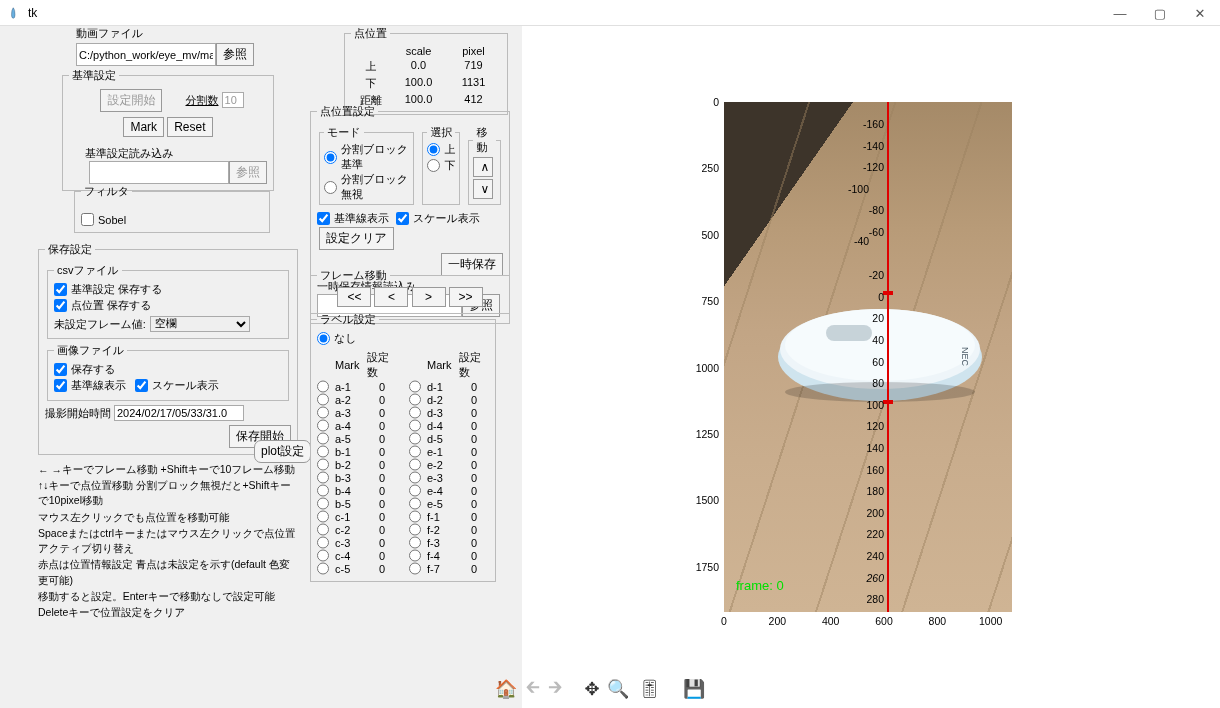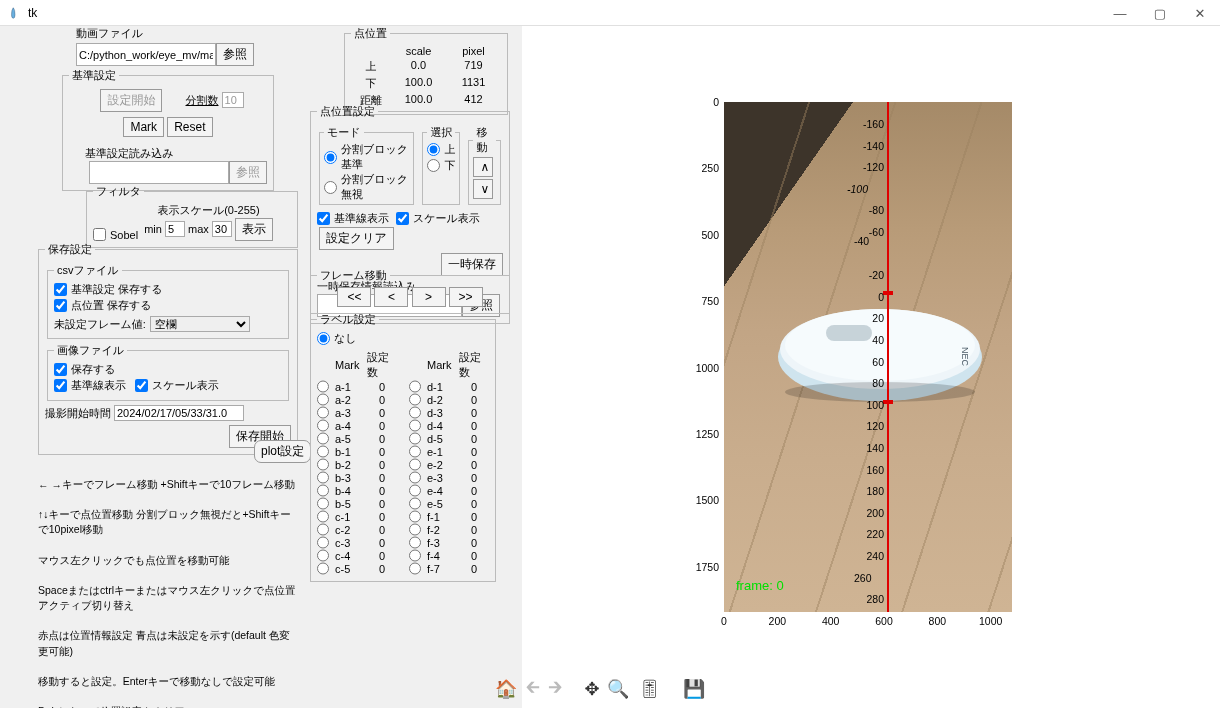--- a/index.html
+++ b/index.html
@@ -11,22 +11,22 @@
 .winbtn { width: 40px; height: 26px; display: flex; align-items: center; justify-content: center; color: #555; font-size: 13px; }
 .main { display: flex; height: calc(708px - 26px); padding-left: 32px; }
 .leftpanel { width: 490px; height: 100%; position: relative; }
 .rightpanel { flex: 1; height: 100%; background: #fff; position: relative; }
 fieldset { border: 1px solid #bbb; padding: 4px 6px 6px 6px; margin: 2px; }
 legend { font-size: 11px; padding: 0 3px; }
 input[type="text"] { font-size: 11px; padding: 1px 2px; border: 1px solid #aaa; }
 button { font-size: 12px; padding: 2px 6px; background: #f4f4f4; border: 1px solid #999; }
 label { display: inline-flex; align-items: center; gap: 2px; }
 input[type="checkbox"], input[type="radio"] { margin: 0 2px 0 0; }
-select { font-size: 11px; border: 1px solid #aaa; }
-.help p { font-size: 10.5px; line-height: 1.45; margin: 15px 0 1px 0; }
+select { font-size: 11px; border: 1px solid #aaa; font-family: Liberation Mono, monospace; }
+.help p { font-size: 10.5px; line-height: 1.45; margin: 0 0 1px 0; }
 .abs { position: absolute; }
 .plot-area { position: absolute; left: 724px; top: 102px; width: 288px; height: 510px; overflow: hidden; }
 .axis-num { position: absolute; font-size: 10.5px; color: #000; text-align: right; }
 .frame-label { position: absolute; color: #00e000; font-size: 13px; font-weight: 500; }
 .toolbar { position: absolute; left: 495px; bottom: 4px; display: flex; gap: 8px; align-items: center; }
 .toolbar span { font-size: 18px; color: #333; }
 .tbl { display: grid; grid-template-columns: 40px 55px 55px; font-size: 11px; text-align: center; row-gap: 2px; }
 .labelgrid { display: grid; grid-template-columns: 14px 28px 30px; column-gap: 4px; row-gap: 3px; font-size: 11px; align-items: center; }
 .scale-label { position: absolute; font-size: 10.5px; right: 6px; }
 .floor { position:absolute; inset:0; }
@@ -70,37 +70,27 @@
     </div>
     <div style="margin-top:6px;">
       <div style="padding-left:16px;">基準設定読み込み</div>
       <div style="display:flex; justify-content:flex-end;">
         <input type="text" style="width: 140px;">
         <button disabled="" style="color:#999;">参照</button>
       </div>
     </div>
   </fieldset>
 
-  <fieldset class="abs" style="left:52px; top:156px; width:212px;">
+  <fieldset class="abs" style="left:40px; top:156px; width:196px;">
     <legend>フィルタ</legend>
     <div style="display:flex; align-items:flex-end; gap:6px;">
       <label style="margin-top:10px;">
             <input type="checkbox" style="">
             <span>Sobel</span>
           </label>
-      <div>
-        <div style="text-align:center;">表示スケール(0-255)</div>
-        <div>
-          <span>min</span>
-          <input type="text" style="width: 20px;" value="5">
-          <span>max</span>
-          <input type="text" style="width: 20px;" value="30">
-          <button>表示</button>
-        </div>
-      </div>
     </div>
   </fieldset>
 
   <fieldset class="abs" style="left:4px; top:214px; width:260px;">
     <legend>保存設定</legend>
     <fieldset>
       <legend>csvファイル</legend>
       <label>
             <input type="checkbox" checked="" style="">
             <span>基準設定 保存する</span>
@@ -459,39 +449,39 @@
 
     <div class="abs" style="left:163px; top:0; width:1.5px; height:510px; background:#e00000;"></div>
 
     <div class="abs" style="left:159px; top:189px; width:10px; height:4px; background:#e00000;"></div>
     <div class="abs" style="left:159px; top:298px; width:10px; height:4px; background:#e00000;"></div>
 
     <div id="overlayscale">
         <div class="scale-label abs" style="left: 130px; top: 16px; width: 30px; text-align: right;">-160</div>
         <div class="scale-label abs" style="left: 130px; top: 37.6px; width: 30px; text-align: right;">-140</div>
         <div class="scale-label abs" style="left: 130px; top: 59.2px; width: 30px; text-align: right;">-120</div>
-        <div class="scale-label abs" style="left: 114px; top: 80.8px; width: 30px; text-align: right; font-style: italic;">-100</div>
+        <div class="scale-label abs" style="left: 124px; top: 80.8px; width: 30px; text-align: left;">-100</div>
         <div class="scale-label abs" style="left: 130px; top: 102.4px; width: 30px; text-align: right;">-80</div>
         <div class="scale-label abs" style="left: 130px; top: 124px; width: 30px; text-align: right;">-60</div>
         <div class="scale-label abs" style="left: 130px; top: 133px; width: 30px; ">-40</div>
         <div class="scale-label abs" style="left: 130px; top: 167.2px; width: 30px; text-align: right;">-20</div>
         <div class="scale-label abs" style="left: 130px; top: 188.8px; width: 30px; text-align: right;">0</div>
         <div class="scale-label abs" style="left: 130px; top: 210.4px; width: 30px; text-align: right;">20</div>
         <div class="scale-label abs" style="left: 130px; top: 232px; width: 30px; text-align: right;">40</div>
         <div class="scale-label abs" style="left: 130px; top: 253.6px; width: 30px; text-align: right;">60</div>
         <div class="scale-label abs" style="left: 130px; top: 275.2px; width: 30px; text-align: right;">80</div>
         <div class="scale-label abs" style="left: 130px; top: 296.8px; width: 30px; text-align: right;">100</div>
         <div class="scale-label abs" style="left: 130px; top: 318.4px; width: 30px; text-align: right;">120</div>
         <div class="scale-label abs" style="left: 130px; top: 340px; width: 30px; text-align: right;">140</div>
         <div class="scale-label abs" style="left: 130px; top: 361.6px; width: 30px; text-align: right;">160</div>
         <div class="scale-label abs" style="left: 130px; top: 383.2px; width: 30px; text-align: right;">180</div>
         <div class="scale-label abs" style="left: 130px; top: 404.8px; width: 30px; text-align: right;">200</div>
         <div class="scale-label abs" style="left: 130px; top: 426.4px; width: 30px; text-align: right;">220</div>
         <div class="scale-label abs" style="left: 130px; top: 448px; width: 30px; text-align: right;">240</div>
-        <div class="scale-label abs" style="left: 130px; top: 469.6px; width: 30px; text-align: left;">260</div>
+        <div class="scale-label abs" style="left: 130px; top: 469.6px; width: 30px; text-align: right; font-style: italic;">260</div>
         <div class="scale-label abs" style="left: 130px; top: 491.2px; width: 30px; text-align: right;">280</div>
       </div>
 
     <span class="frame-label" style="left:12px; top:476px;">frame: 0</span>
   </div>
 </div>
 
 <div class="toolbar">
   <span>🏠</span>
   <span style="color:#bbb;">🡰</span>

